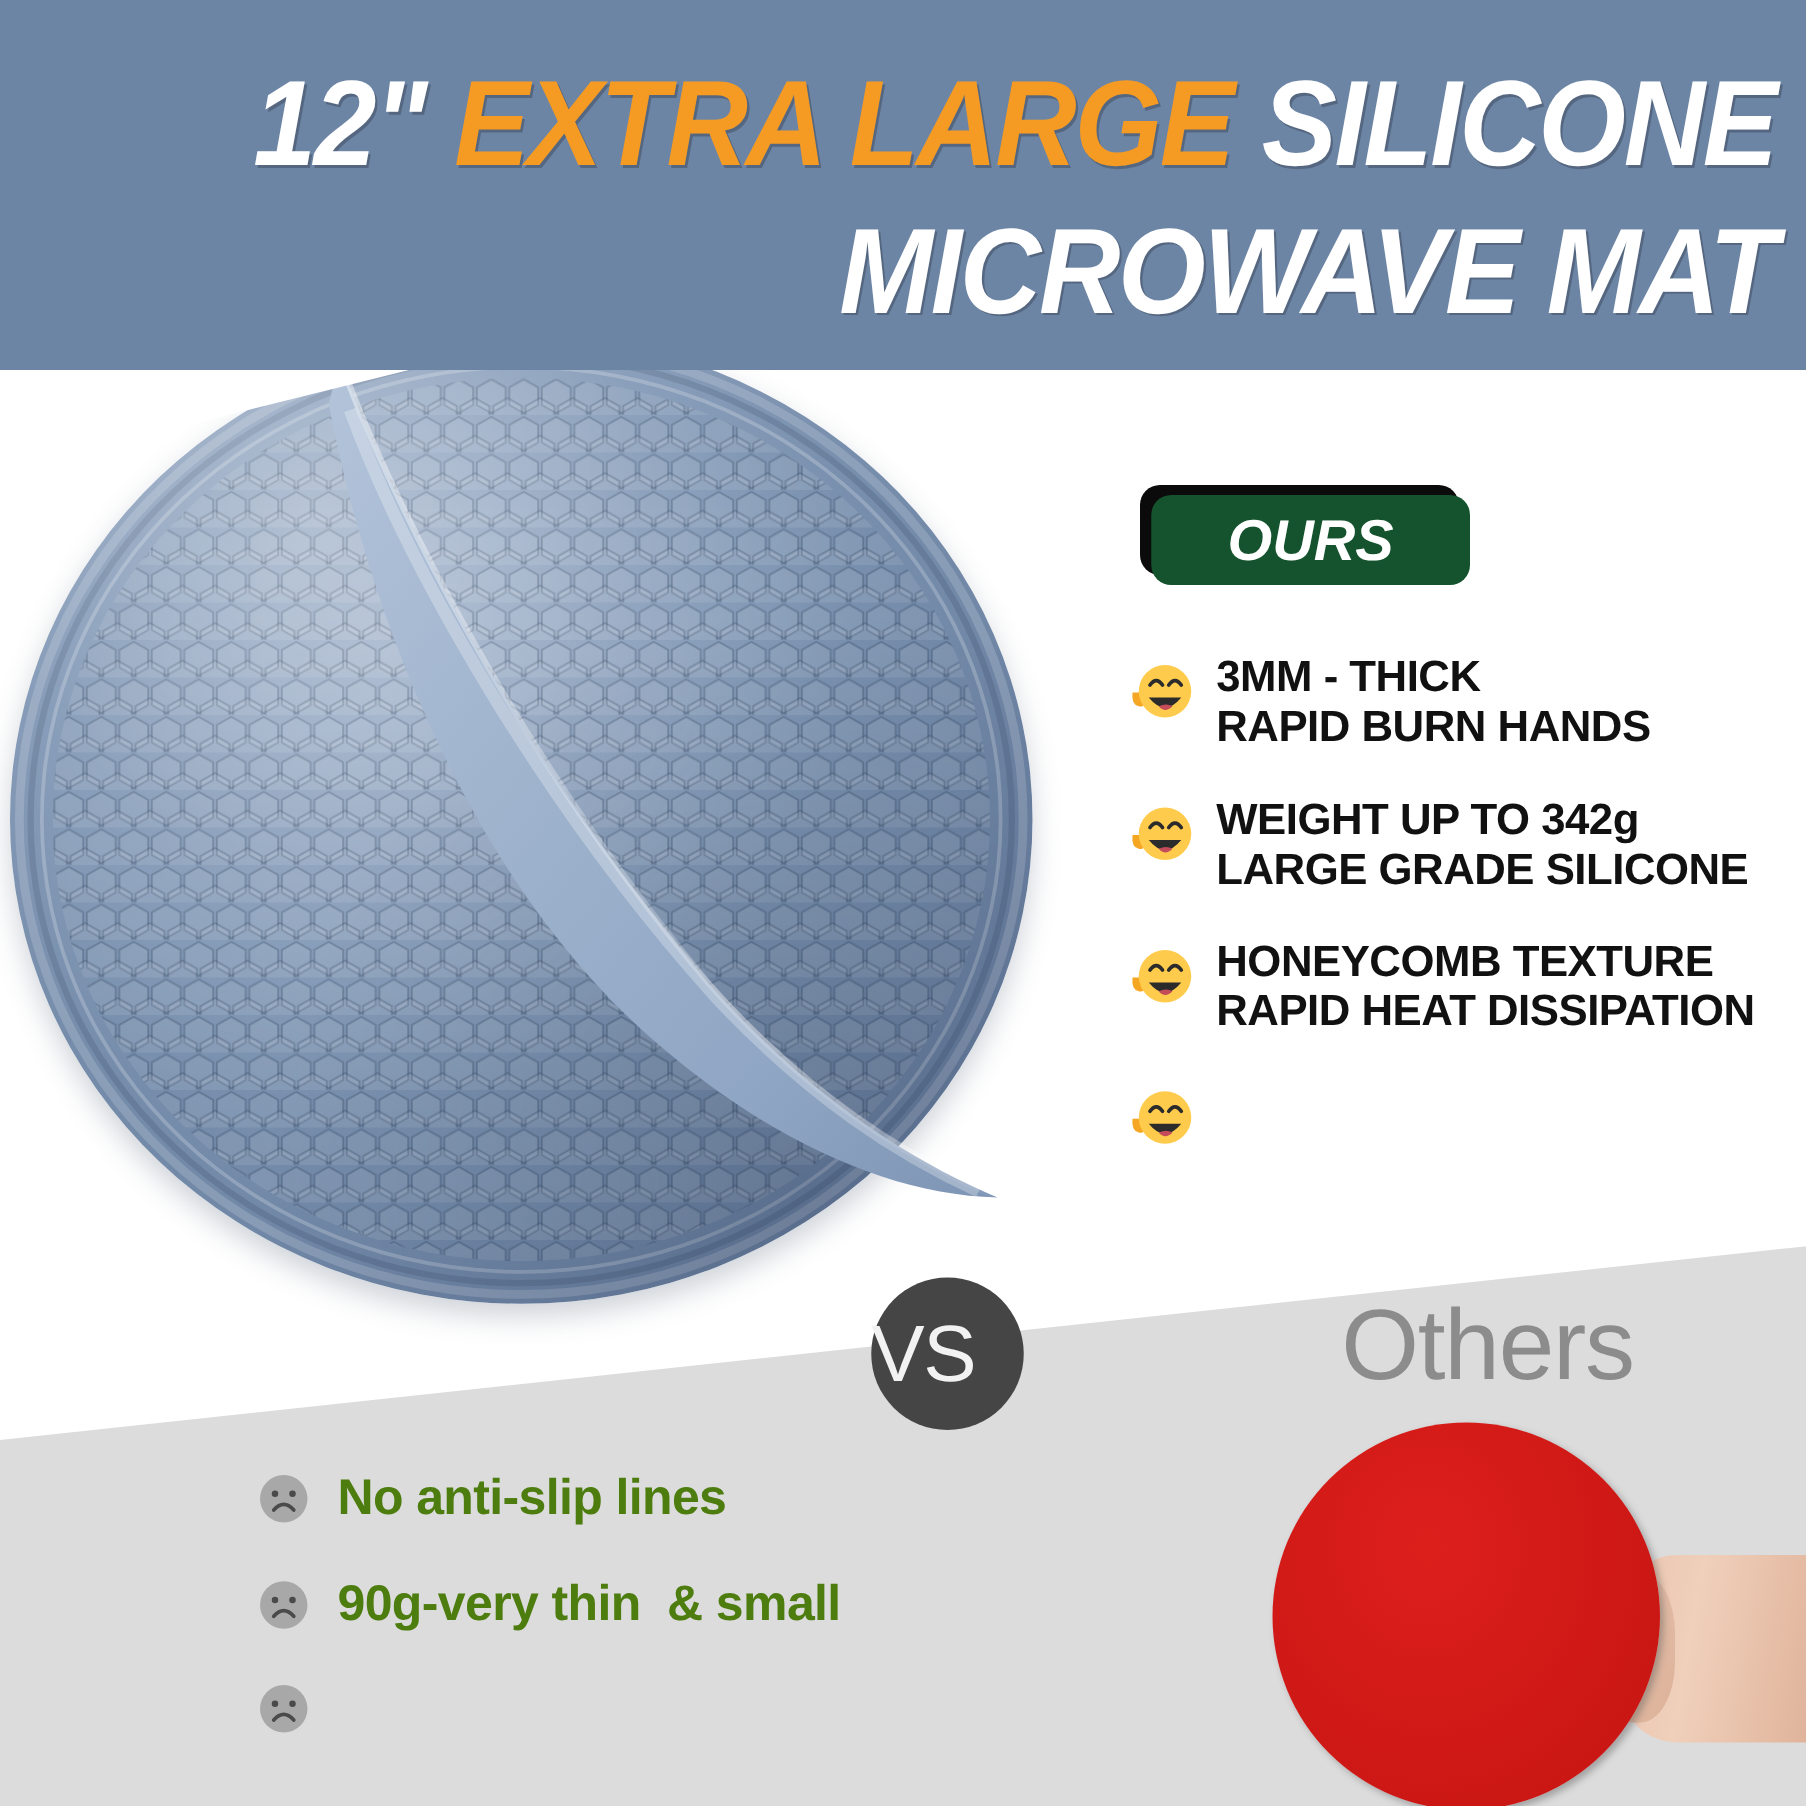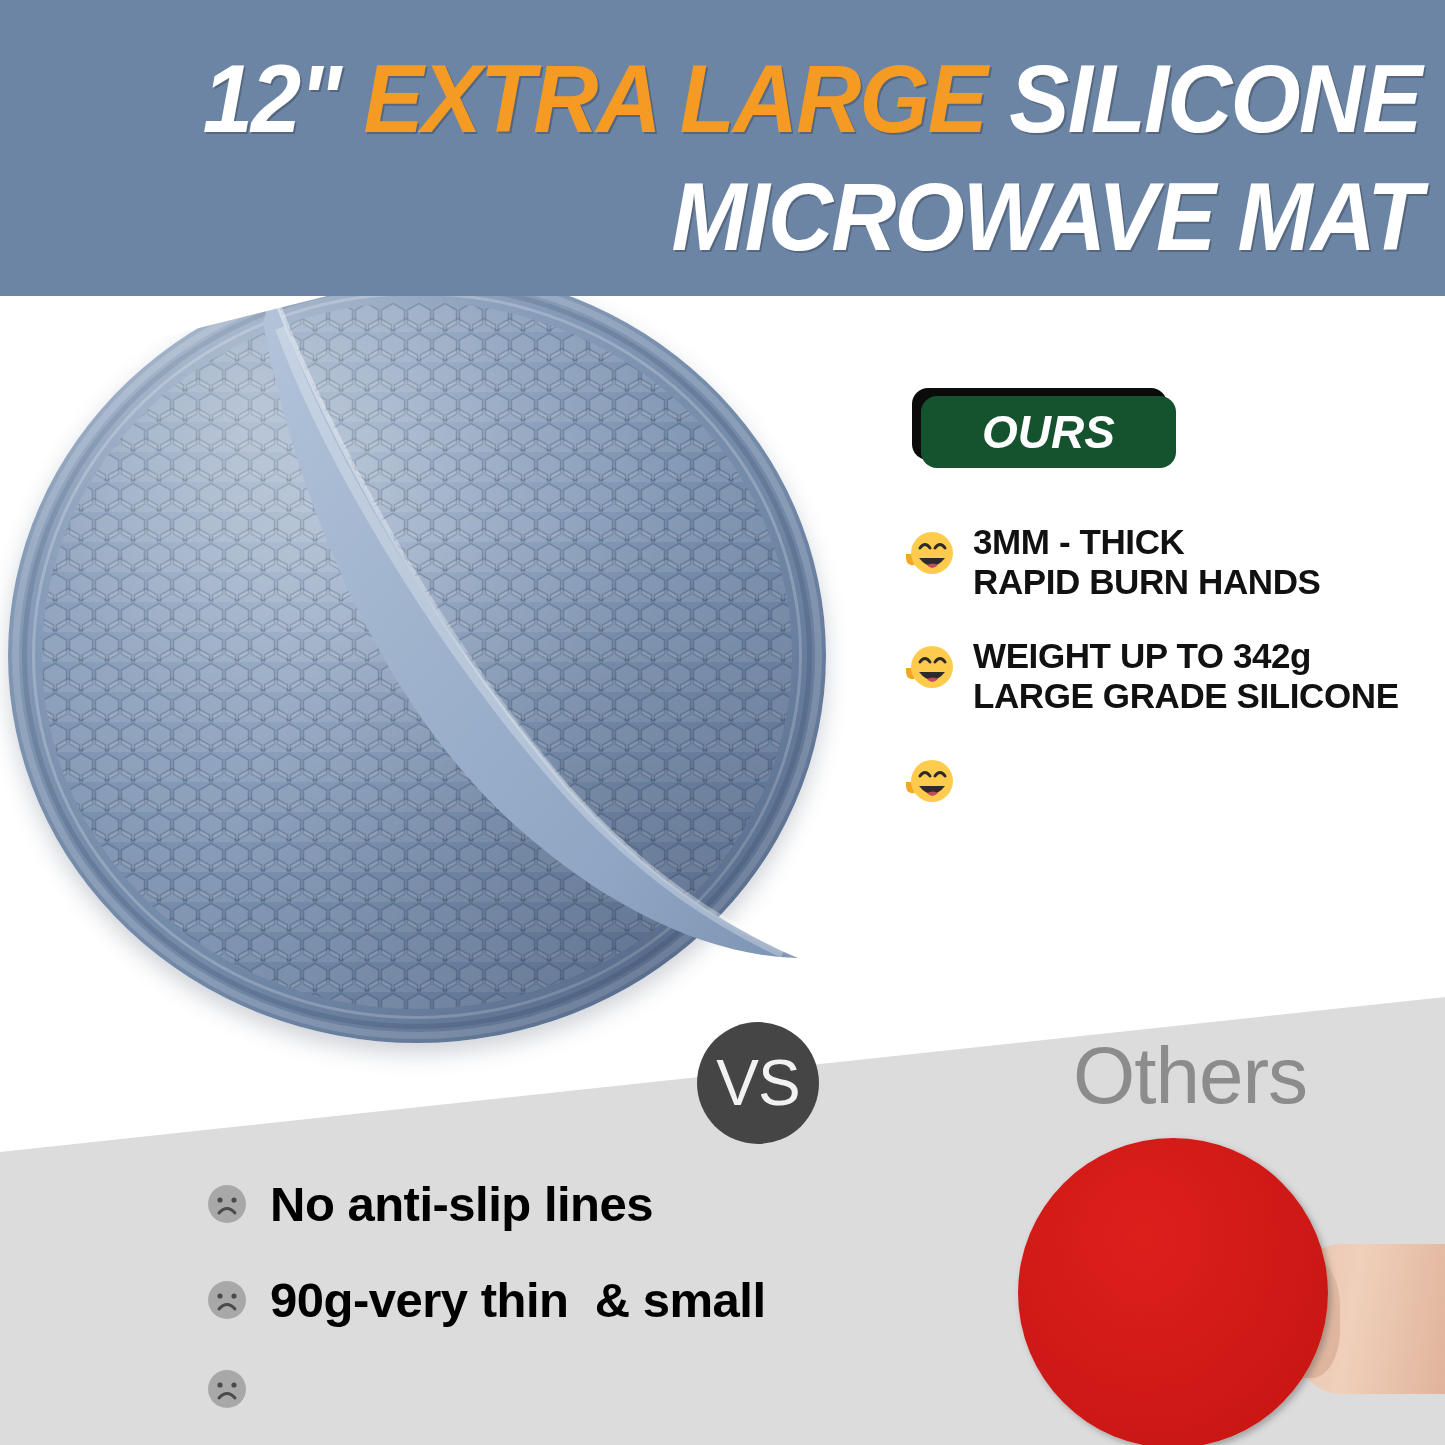--- a/index.html
+++ b/index.html
@@ -209,21 +209,21 @@
   
   .vs-circle {
     position: absolute;
     left: 697px;
     top: 1022px;
     width: 122px; height: 122px;
     border-radius: 50%;
     background: #454545;
     display: flex;
     align-items: center;
-    justify-content: center;
+    justify-content: flex-start;
     z-index: 35;
   }
   .vs-circle span {
     color: #f2f2f2;
     font-size: 64px;
     font-weight: normal;
     letter-spacing: -1px;
     font-family: "Liberation Sans", sans-serif;
   }
 
@@ -283,22 +283,22 @@
     align-items: center;
     margin-bottom: 40px;
   }
   .con-emoji {
     flex: 0 0 auto;
     width: 42px; height: 42px;
     margin-right: 22px;
   }
   .con-emoji svg { display:block; width:42px; height:42px; }
   .con-text {
-    color: #000000;
-    font-size: 49px;
+    color: #4d7c0f;
+    font-size: 40px;
     font-weight: bold;
     letter-spacing: -0.5px;
     white-space: pre;
     font-family: "Liberation Sans", sans-serif;
   }
 </style>
 </head>
 <body>
 
 <div id="page">
@@ -391,32 +391,46 @@
           <path d="M15 20 q5 -7 10 0" stroke="#2b2b2b" stroke-width="3" fill="none" stroke-linecap="round"></path>
           <path d="M30 20 q5 -7 10 0" stroke="#2b2b2b" stroke-width="3" fill="none" stroke-linecap="round"></path>
           <path d="M14 30 q13 16 26 0 z" fill="#2b2b2b"></path>
           <path d="M22 37 q5 6 11 0 q-5 -3 -11 0 z" fill="#c44b5a"></path>
         </svg>
       </div>
       <div class="pro-text">WEIGHT UP TO 342g
 LARGE GRADE SILICONE</div>
     </div>
 
-
     <div class="pro-item">
       <div class="pro-emoji">
         <svg viewBox="0 0 52 52" xmlns="http://www.w3.org/2000/svg">
           <path d="M1 26 q-1 10 5 11 q4 1 5 -3 l1 -8 z" fill="#f5a623"></path>
           <circle cx="27" cy="25" r="21" fill="#ffcb4c"></circle>
           <path d="M15 20 q5 -7 10 0" stroke="#2b2b2b" stroke-width="3" fill="none" stroke-linecap="round"></path>
           <path d="M30 20 q5 -7 10 0" stroke="#2b2b2b" stroke-width="3" fill="none" stroke-linecap="round"></path>
           <path d="M14 30 q13 16 26 0 z" fill="#2b2b2b"></path>
           <path d="M22 37 q5 6 11 0 q-5 -3 -11 0 z" fill="#c44b5a"></path>
         </svg>
       </div>
+      <div class="pro-text">HONEYCOMB TEXTURE
+RAPID HEAT DISSIPATION</div>
+    </div>
+
+    <div class="pro-item">
+      <div class="pro-emoji">
+        <svg viewBox="0 0 52 52" xmlns="http://www.w3.org/2000/svg">
+          <path d="M1 26 q-1 10 5 11 q4 1 5 -3 l1 -8 z" fill="#f5a623"></path>
+          <circle cx="27" cy="25" r="21" fill="#ffcb4c"></circle>
+          <path d="M15 20 q5 -7 10 0" stroke="#2b2b2b" stroke-width="3" fill="none" stroke-linecap="round"></path>
+          <path d="M30 20 q5 -7 10 0" stroke="#2b2b2b" stroke-width="3" fill="none" stroke-linecap="round"></path>
+          <path d="M14 30 q13 16 26 0 z" fill="#2b2b2b"></path>
+          <path d="M22 37 q5 6 11 0 q-5 -3 -11 0 z" fill="#c44b5a"></path>
+        </svg>
+      </div>
     </div>
 
   </div>
 
   <div class="gray-panel"></div>
 
   <div class="hand"></div>
   <div class="red-disc"></div>
 
   <div class="others-title">Others</div>

